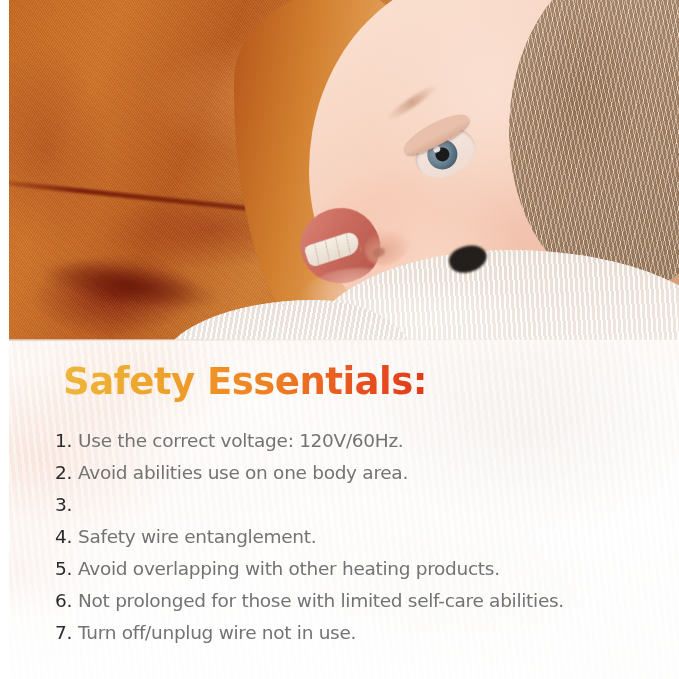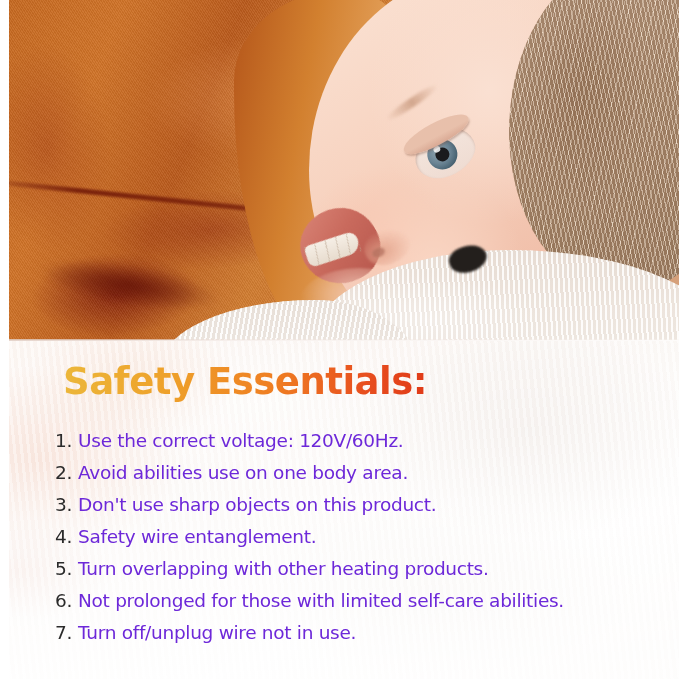--- a/index.html
+++ b/index.html
@@ -406,21 +406,21 @@
     line-height: 32px;
     color: #2b2b2b;
     letter-spacing: -.3px;
     white-space: nowrap;
   }
   .item-number {
     margin-right: 6px;
     color: #2b2b2b;
   }
   .item-text {
-    color: #6d28d9;
+    color: #737373;
   }
 </style>
 </head>
 <body>
 
 <div class="product-card">
 
   <div class="hero-photo">
     <div class="sweater"></div>
     <div class="sweater-seam"></div>
@@ -467,29 +467,28 @@
         <li class="safety-item">
           <span class="item-number">1.</span>
           <span class="item-text">Use the correct voltage: 120V/60Hz.</span>
         </li>
         <li class="safety-item">
           <span class="item-number">2.</span>
           <span class="item-text">Avoid abilities use on one body area.</span>
         </li>
         <li class="safety-item">
           <span class="item-number">3.</span>
-          <span class="item-text">Don't use sharp objects on this product.</span>
         </li>
         <li class="safety-item">
           <span class="item-number">4.</span>
           <span class="item-text">Safety wire entanglement.</span>
         </li>
         <li class="safety-item">
           <span class="item-number">5.</span>
-          <span class="item-text">Turn overlapping with other heating products.</span>
+          <span class="item-text">Avoid overlapping with other heating products.</span>
         </li>
         <li class="safety-item">
           <span class="item-number">6.</span>
           <span class="item-text">Not prolonged for those with limited self-care abilities.</span>
         </li>
         <li class="safety-item">
           <span class="item-number">7.</span>
           <span class="item-text">Turn off/unplug wire not in use.</span>
         </li>
       </ul>

